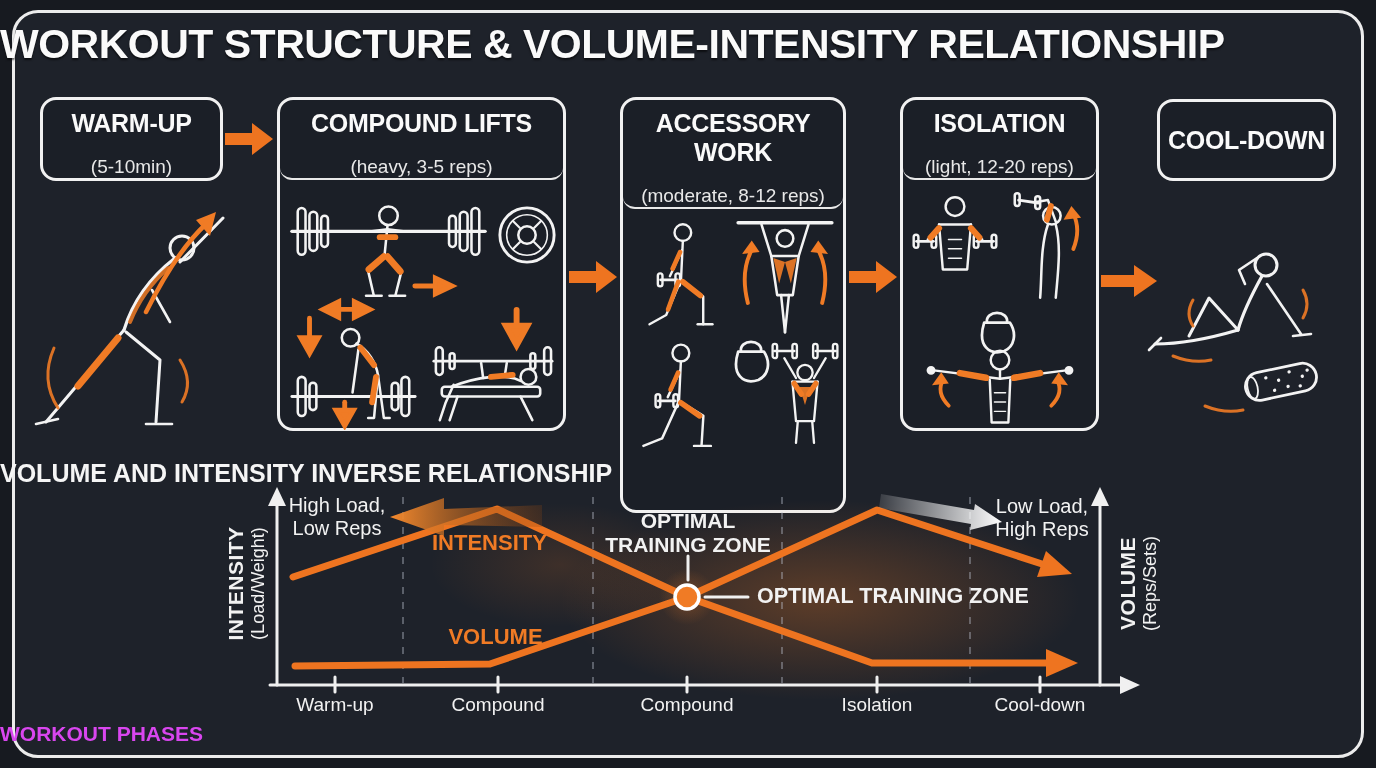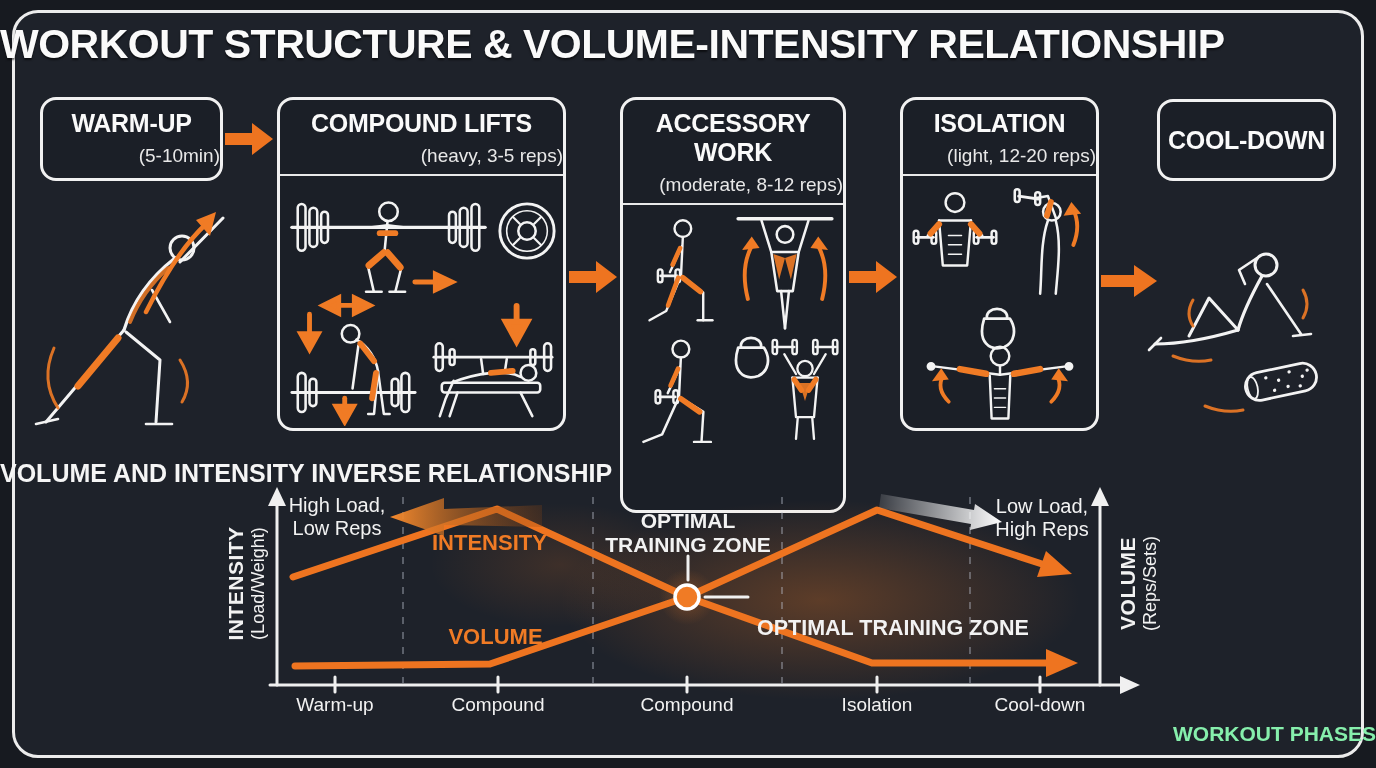--- a/index.html
+++ b/index.html
@@ -5,38 +5,38 @@
   html,body{margin:0;padding:0;background:#101317;}
   .canvas{position:relative;width:1376px;height:768px;background:#171a20;overflow:hidden;
           font-family:"Liberation Sans",sans-serif;color:#f2f2f2;}
   .frame{position:absolute;left:12px;top:10px;right:12px;bottom:10px;
          border:3px solid #ececec;border-radius:26px;background:#1e222a;}
   .main-title{position:absolute;top:21px;left:0;right:0;text-align:left;
               font-size:41px;font-weight:bold;color:#fafafa;letter-spacing:-.5px;
               text-shadow:0 2px 2px rgba(0,0,0,.6);}
   .pbox{position:absolute;border:3px solid #f1f1f1;border-radius:16px;background:#1b1f27;box-sizing:border-box;}
   .pbox-head{text-align:center;padding-top:9px;}
-  .pbox-head.divided{border-bottom:2.5px solid #e9e9e9;padding-bottom:7px;}
+  .pbox-head.divided{border-bottom:2.5px solid #e9e9e9;border-radius:12px;}
   .pbox-title{font-size:25px;font-weight:bold;color:#fafafa;letter-spacing:-.3px;}
-  .pbox-sub{font-size:19px;color:#e8e8e8;margin-top:7px;text-align:right;}
+  .pbox-sub{font-size:19px;color:#e8e8e8;margin-top:18px;}
   .pbox-body{position:relative;width:100%;}
   .flow-arrow{position:absolute;}
   .fig{position:absolute;}
   
   .chart-title{position:absolute;top:459px;left:0;right:0;text-align:left;
                font-size:25px;font-weight:bold;color:#f5f5f5;}
   .ann{position:absolute;line-height:23px;font-size:20px;color:#f2f2f2;text-align:center;}
   .ann.orange{color:#F07B25;font-weight:bold;font-size:22px;}
   .ann.bold{font-weight:bold;font-size:21px;}
   .yaxis-label{position:absolute;width:200px;text-align:center;transform:rotate(-90deg);}
   .yaxis-label .big{font-size:21px;font-weight:bold;letter-spacing:.5px;}
   .yaxis-label .small{font-size:18px;}
   .xtick{position:absolute;width:120px;text-align:center;font-size:19px;color:#f2f2f2;top:694px;}
-  .xaxis-title{position:absolute;top:722px;left:0;right:0;text-align:right;
-               font-size:21px;font-weight:bold;color:#86efac;}
+  .xaxis-title{position:absolute;top:722px;left:0;right:0;text-align:left;
+               font-size:21px;font-weight:bold;color:#d946ef;}
   svg{display:block;}
 </style>
 </head>
 <body>
 
 <div class="canvas">
   <div class="frame"></div>
 
   <div class="main-title">WORKOUT STRUCTURE &amp; VOLUME-INTENSITY RELATIONSHIP</div>
 
@@ -487,21 +487,21 @@
   <div class="ann" style="left:982px;top:495px;width:120px;">
     <div>Low Load,</div>
     <div>High Reps</div>
   </div>
   <div class="ann orange" style="left:432px;top:531px;width:110px;">INTENSITY</div>
   <div class="ann orange" style="left:448px;top:625px;width:95px;">VOLUME</div>
   <div class="ann bold" style="left:598px;top:509px;width:180px;line-height:24px;">
     <div>OPTIMAL</div>
     <div>TRAINING ZONE</div>
   </div>
-  <div class="ann bold" style="left:757px;top:585px;width:280px;text-align:left;font-size:21.5px;margin-top:32px;">OPTIMAL TRAINING ZONE</div>
+  <div class="ann bold" style="left:757px;top:585px;width:280px;text-align:left;font-size:21.5px;">OPTIMAL TRAINING ZONE</div>
 
   <div class="yaxis-label" style="left:146px;top:561px;">
     <span class="big">INTENSITY</span><br>
     <span class="small">(Load/Weight)</span>
   </div>
   <div class="yaxis-label" style="left:1038px;top:561px;">
     <span class="big">VOLUME</span><br>
     <span class="small">(Reps/Sets)</span>
   </div>
 

